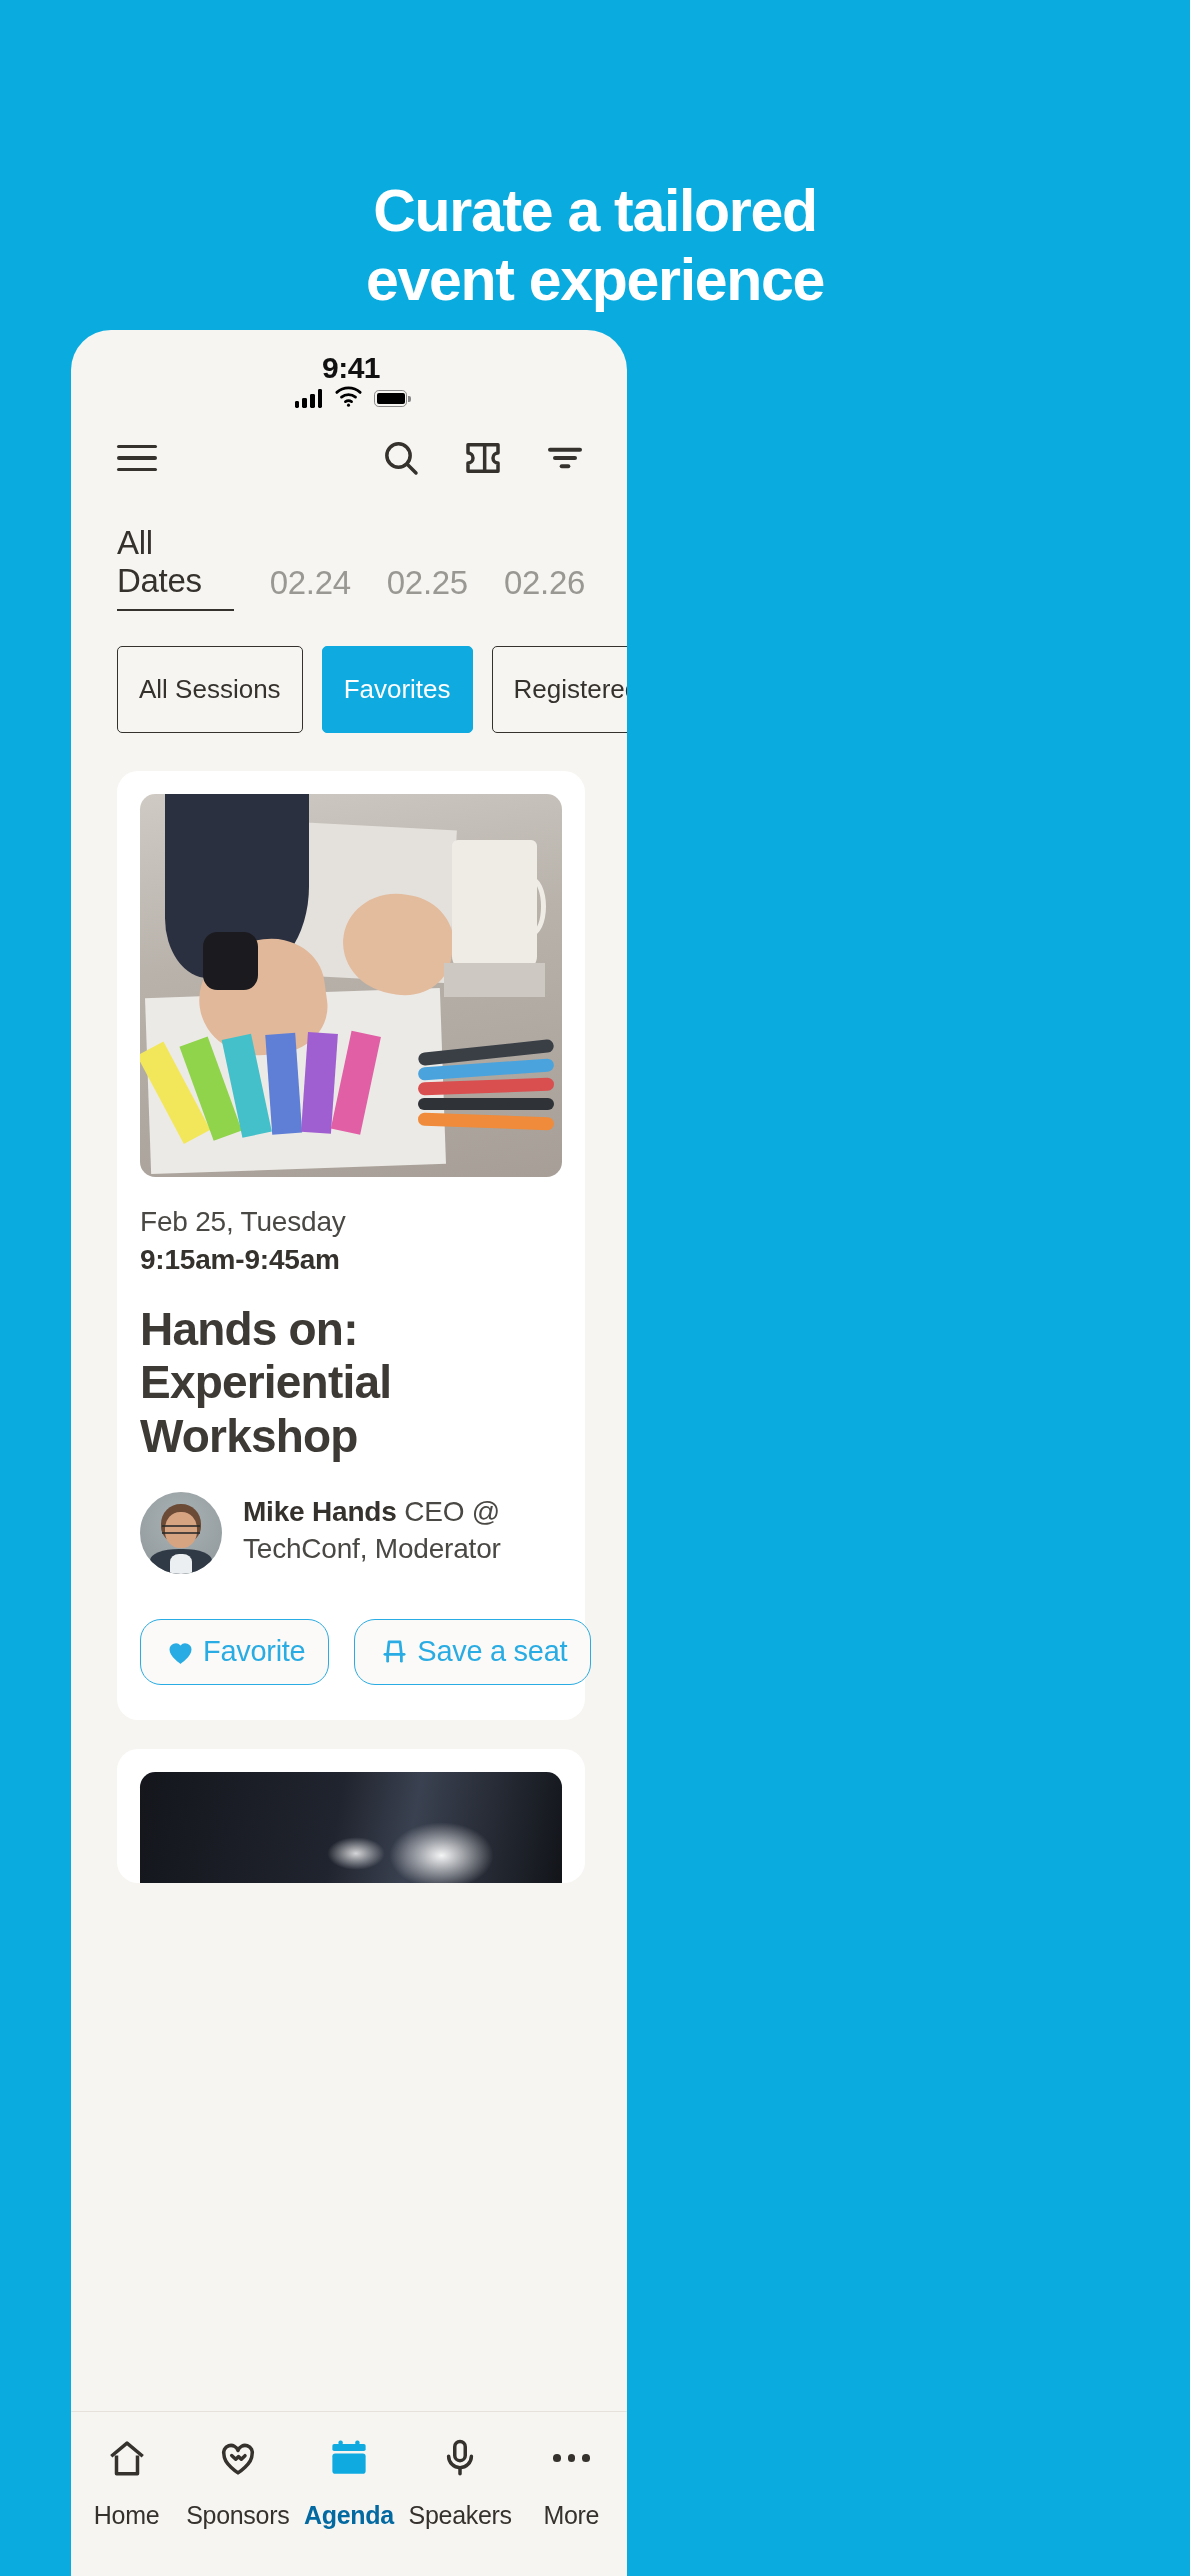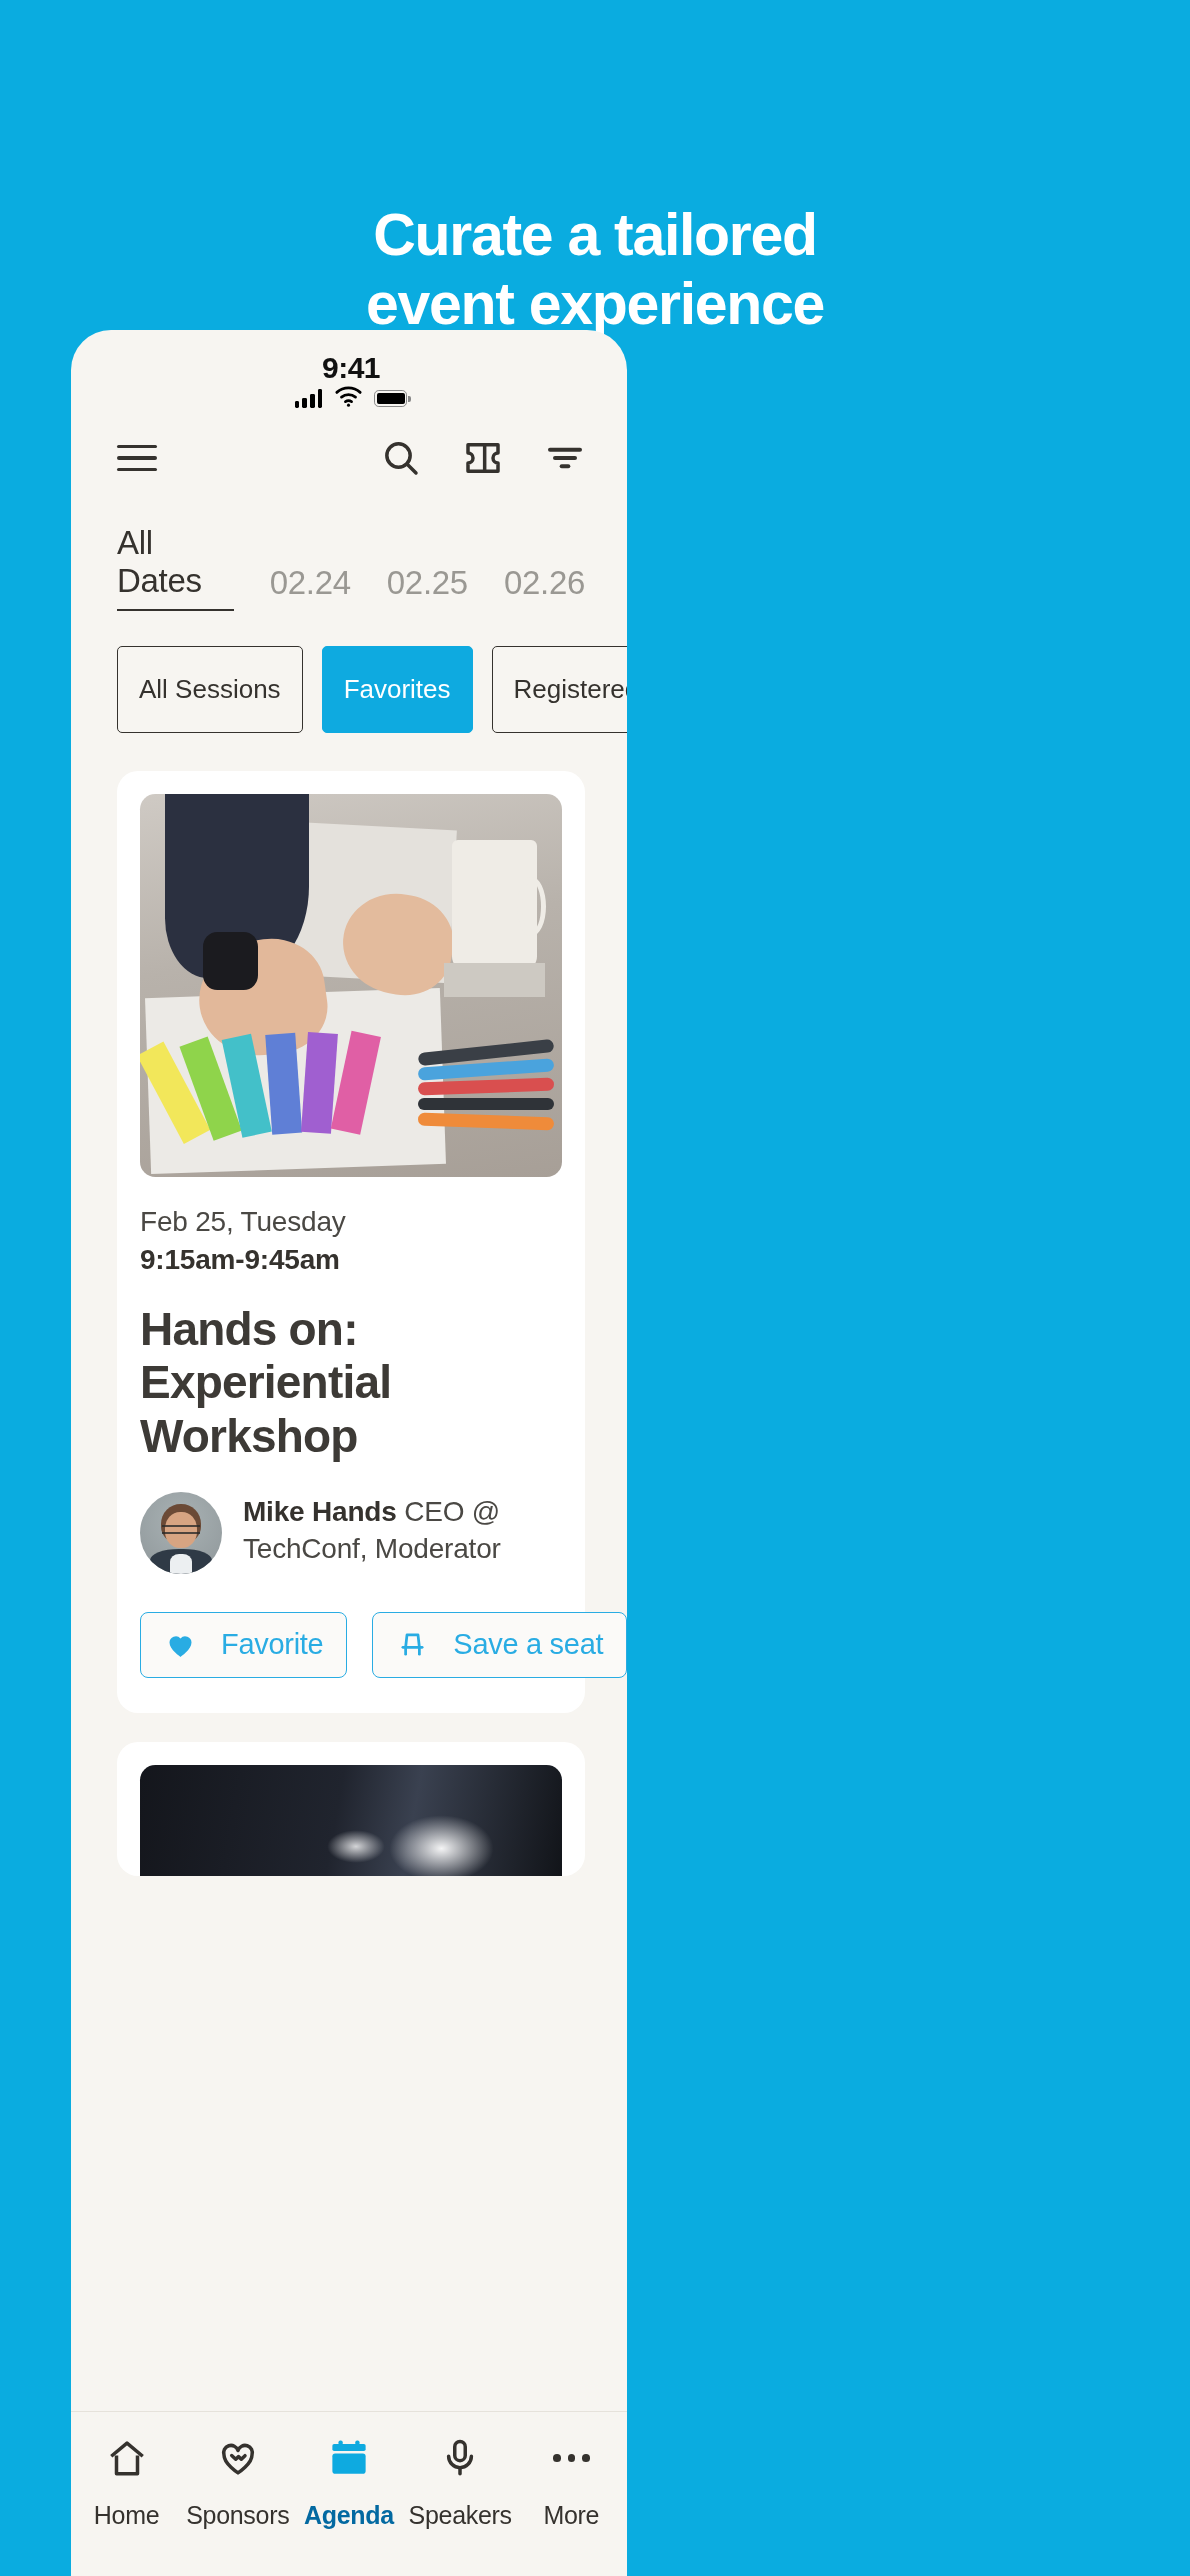--- a/index.html
+++ b/index.html
@@ -13,21 +13,20 @@
   
   .headline {
     position: absolute;
     top: 177px; left: 0; width: 100%;
     text-align: center;
     color: #ffffff;
     font-size: 59px;
     font-weight: 700;
     line-height: 1.17;
     letter-spacing: -1.3px;
-    margin-top: 24px;
   }
   .headline .ln { display: block; }
 
   
   .phone {
     position: absolute;
     left: 71px; top: 330px;
     width: 556px; height: 2246px;
     background: #f7f5f1;
     border-radius: 40px 40px 0 0;
@@ -141,24 +140,24 @@
   .av-head { position:absolute; left:26%; top:14%; width:48%; height:48%; background:#6b4a36; border-radius:50% 50% 42% 42%; }
   .av-face { position:absolute; left:30%; top:24%; width:40%; height:44%; background:#d7a482; border-radius:46%; }
   .av-glass { position:absolute; left:27%; top:40%; width:46%; height:11%; border-top:2.9px solid #2b2b2b; border-bottom:2.9px solid #2b2b2b; opacity:.8; }
   .av-body { position:absolute; left:12%; bottom:0; width:76%; height:30%; background:#2f3a46; border-radius:46% 46% 0 0; }
   .av-shirt { position:absolute; left:36%; bottom:0; width:28%; height:24%; background:#eceff1; border-radius:40% 40% 0 0; }
   .spk-text { flex:1; font-size: 28px; line-height:1.32; color:#4a4844; letter-spacing:-0.2px; padding-top:1.9px; }
   .spk-name { font-weight:700; color:#35322e; }
 
   .actions { display:flex; gap:25px; margin-top: 38px; }
   .abtn {
-    display:flex; align-items:center; gap:24px;
-    border: 1.9px solid #29ace3; border-radius: 8px;
+    display:flex; align-items:center; gap:6px;
+    border: 1.9px solid #29ace3; border-radius: 21px;
     padding: 15.3px 23px; color:#29ace3; font-size:29px;
-    background:#fbfaf8; white-space:nowrap; letter-spacing:-0.3px;
+    background:#fbfaf8; white-space:nowrap; letter-spacing:-0.3px;margin-top:7px;
   }
   .abtn svg { display:block; width:33px; height:33px; }
 
   
   .card-peek {
     margin: 29px 42px 0 46px;
     background:#ffffff; border-radius:21px; padding:23px 23px 0 23px;
     height: 134px; overflow:hidden;
   }
   .peek-photo {

